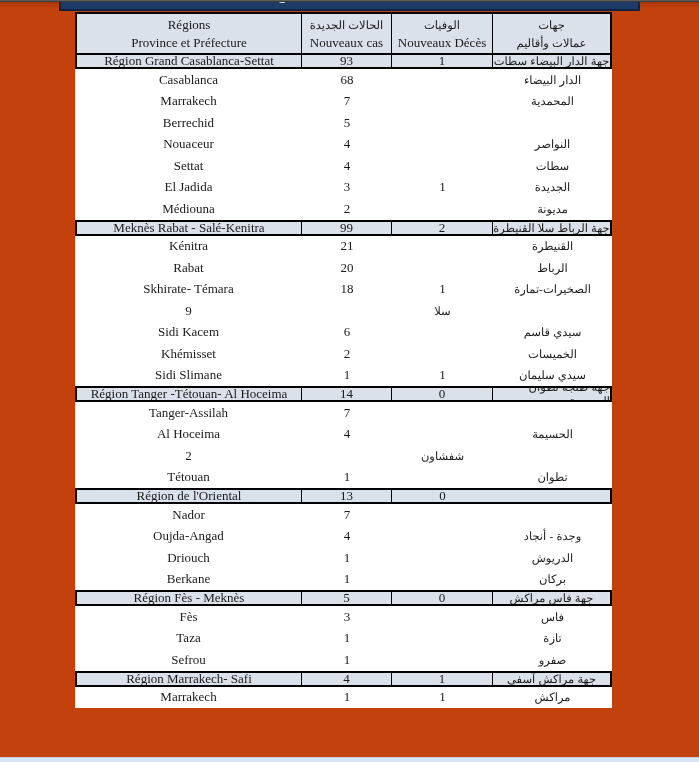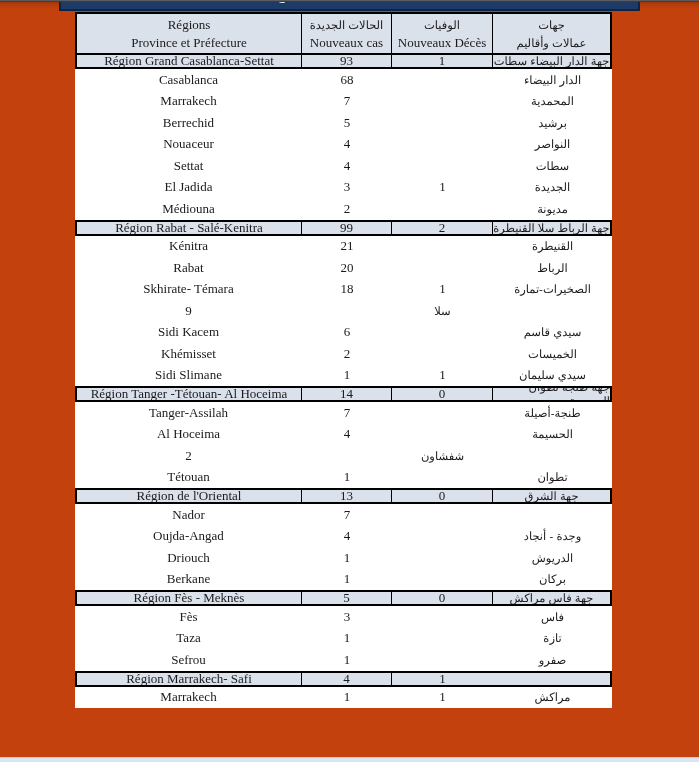--- a/index.html
+++ b/index.html
@@ -109,21 +109,20 @@
         <div class="detail-row">
           <div class="dcell fr">Marrakech</div>
           <div class="dcell num">7</div>
           <div class="dcell num"></div>
           <div class="dcell ar">المحمدية</div>
         </div>
         <div class="detail-row">
           <div class="dcell fr">Berrechid</div>
           <div class="dcell num">5</div>
           <div class="dcell num"></div>
-          <div class="dcell ar">برشيد</div>
         </div>
         <div class="detail-row">
           <div class="dcell fr">Nouaceur</div>
           <div class="dcell num">4</div>
           <div class="dcell num"></div>
           <div class="dcell ar">النواصر</div>
         </div>
         <div class="detail-row">
           <div class="dcell fr">Settat</div>
           <div class="dcell num">4</div>
@@ -136,21 +135,21 @@
           <div class="dcell num">1</div>
           <div class="dcell ar">الجديدة</div>
         </div>
         <div class="detail-row">
           <div class="dcell fr">Médiouna</div>
           <div class="dcell num">2</div>
           <div class="dcell num"></div>
           <div class="dcell ar">مديونة</div>
         </div>
         <div class="region-row">
-          <div class="rcell fr">Région Rabat - Salé-Kenitra</div>
+          <div class="rcell fr">Meknès Rabat - Salé-Kenitra</div>
           <div class="rcell num">99</div>
           <div class="rcell num">2</div>
           <div class="rcell ar">جهة الرباط سلا القنيطرة</div>
         </div>
         <div class="detail-row">
           <div class="dcell fr">Kénitra</div>
           <div class="dcell num">21</div>
           <div class="dcell num"></div>
           <div class="dcell ar">القنيطرة</div>
         </div>
@@ -192,21 +191,20 @@
         <div class="region-row">
           <div class="rcell fr">Région Tanger -Tétouan- Al Hoceima</div>
           <div class="rcell num">14</div>
           <div class="rcell num">0</div>
           <div class="rcell ar">جهة طنجة تطوان الحسيمة</div>
         </div>
         <div class="detail-row">
           <div class="dcell fr">Tanger-Assilah</div>
           <div class="dcell num">7</div>
           <div class="dcell num"></div>
-          <div class="dcell ar">طنجة-أصيلة</div>
         </div>
         <div class="detail-row">
           <div class="dcell fr">Al Hoceima</div>
           <div class="dcell num">4</div>
           <div class="dcell num"></div>
           <div class="dcell ar">الحسيمة</div>
         </div>
         <div class="detail-row">
           <div class="dcell num">2</div>
           <div class="dcell num"></div>
@@ -215,21 +213,20 @@
         <div class="detail-row">
           <div class="dcell fr">Tétouan</div>
           <div class="dcell num">1</div>
           <div class="dcell num"></div>
           <div class="dcell ar">تطوان</div>
         </div>
         <div class="region-row">
           <div class="rcell fr">Région de l'Oriental</div>
           <div class="rcell num">13</div>
           <div class="rcell num">0</div>
-          <div class="rcell ar">جهة الشرق</div>
         </div>
         <div class="detail-row">
           <div class="dcell fr">Nador</div>
           <div class="dcell num">7</div>
           <div class="dcell num"></div>
         </div>
         <div class="detail-row">
           <div class="dcell fr">Oujda-Angad</div>
           <div class="dcell num">4</div>
           <div class="dcell num"></div>
@@ -268,20 +265,21 @@
         <div class="detail-row">
           <div class="dcell fr">Sefrou</div>
           <div class="dcell num">1</div>
           <div class="dcell num"></div>
           <div class="dcell ar">صفرو</div>
         </div>
         <div class="region-row">
           <div class="rcell fr">Région Marrakech- Safi</div>
           <div class="rcell num">4</div>
           <div class="rcell num">1</div>
+          <div class="rcell ar">جهة مراكش آسفي</div>
         </div>
         <div class="detail-row">
           <div class="dcell fr">Marrakech</div>
           <div class="dcell num">1</div>
           <div class="dcell num">1</div>
           <div class="dcell ar">مراكش</div>
         </div>
       </div>
   </div>
 

